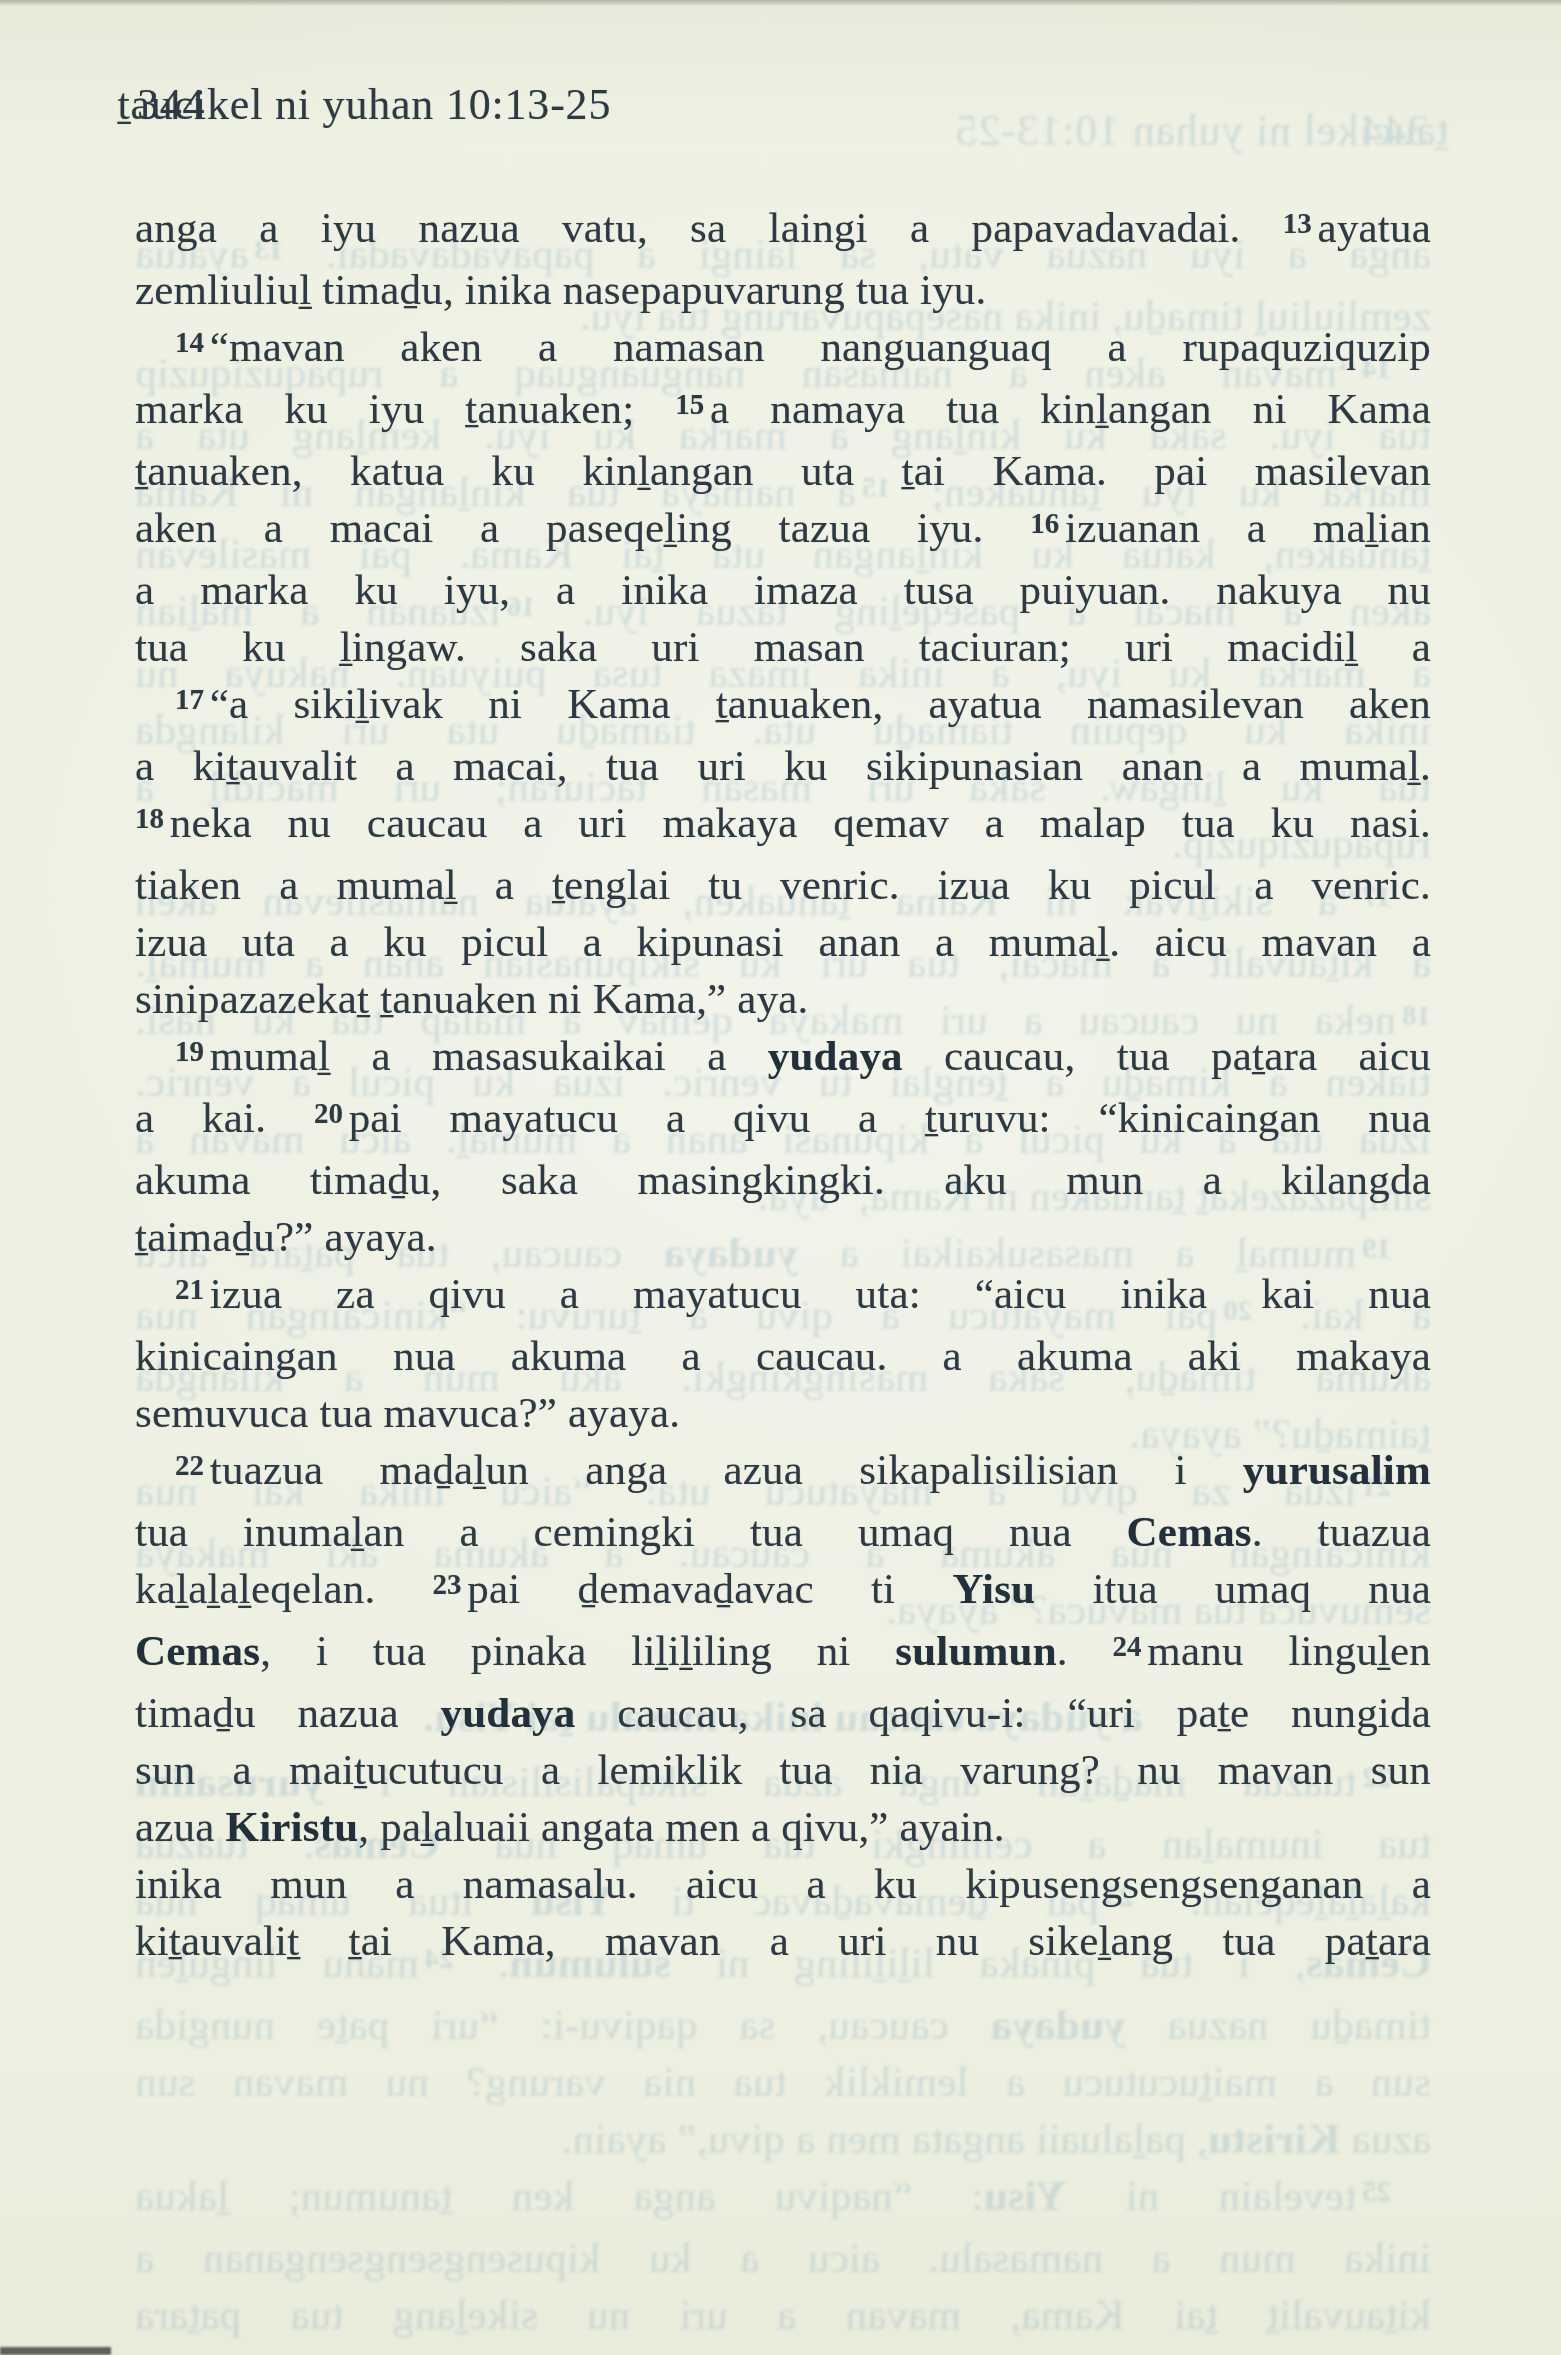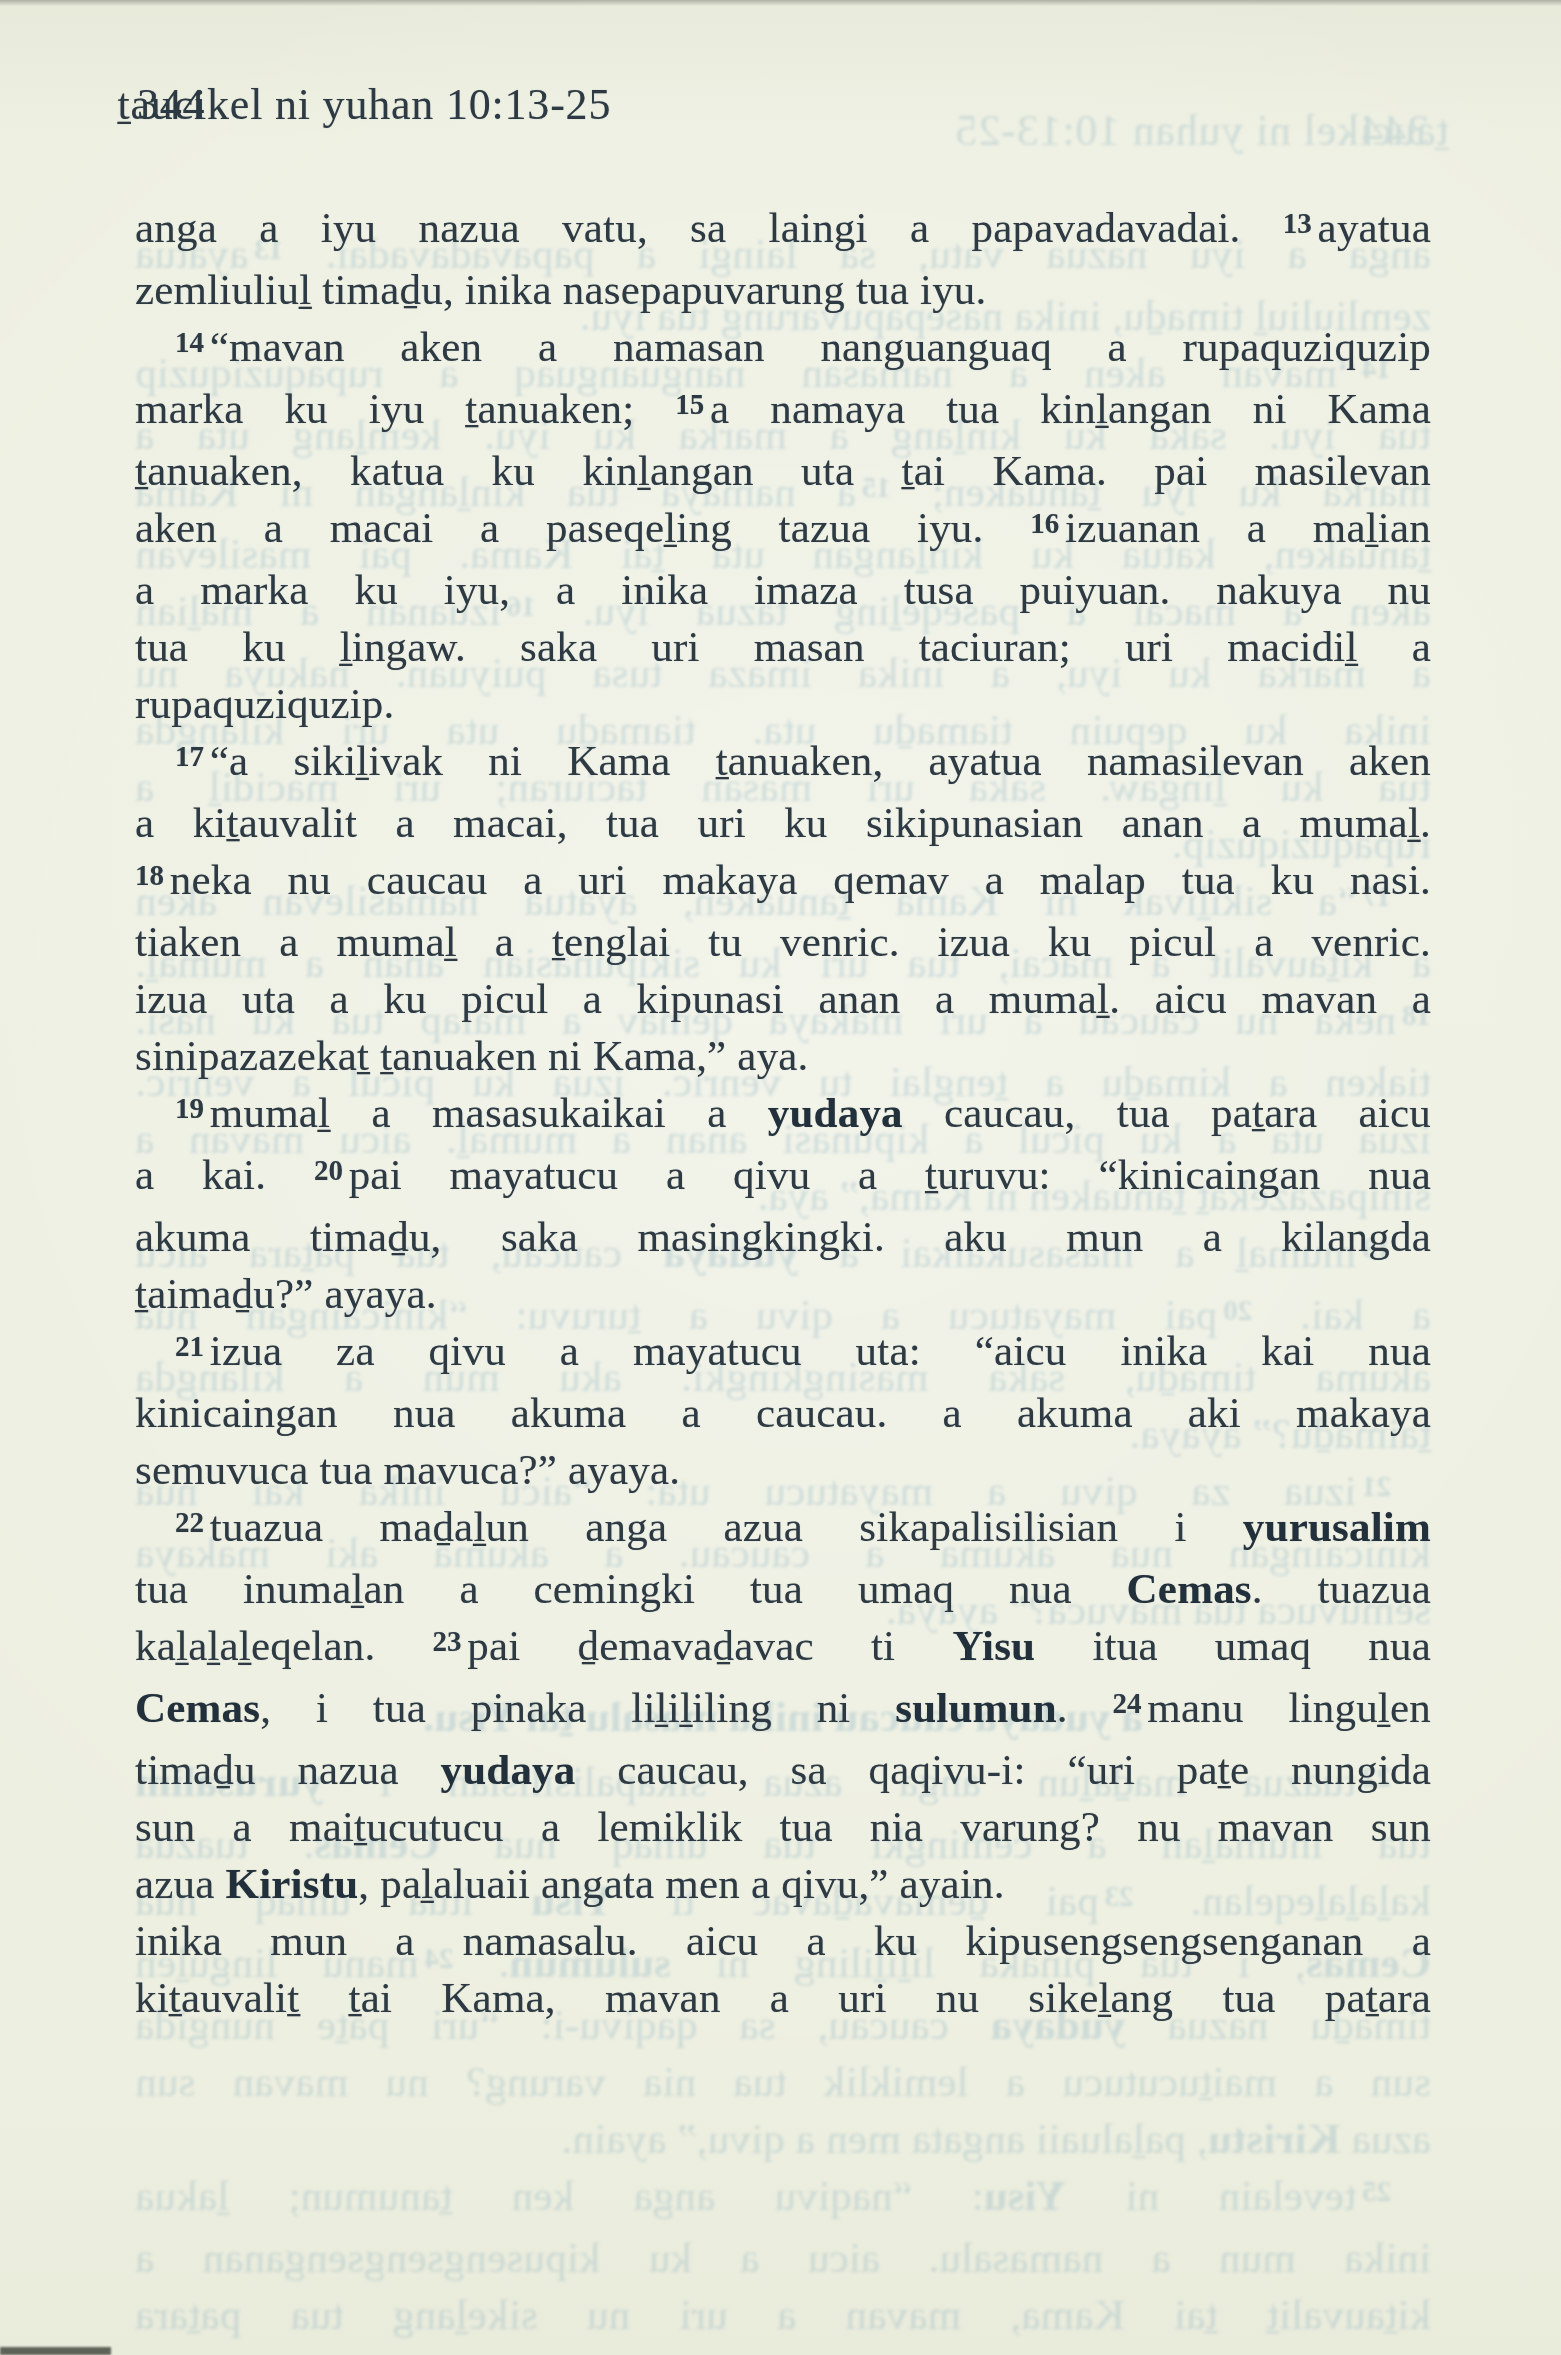--- a/index.html
+++ b/index.html
@@ -144,21 +144,20 @@
           <div class="line"><span>anga a iyu nazua vatu, sa laingi a papavadavadai. </span><span class="vnum">13</span><span>ayatua</span></div>
           <div class="line last"><span>zemliuliuḻ timaḏu, inika nasepapuvarung tua iyu.</span></div>
         </div>
         <div class="para">
           <div class="line ind"><span class="vnum">14</span><span>“mavan aken a namasan nanguanguaq a rupaquziquzip</span></div>
           <div class="line"><span>marka ku iyu ṯanuaken; </span><span class="vnum">15</span><span>a namaya tua kinḻangan ni Kama</span></div>
           <div class="line"><span>ṯanuaken, katua ku kinḻangan uta ṯai Kama. pai masilevan</span></div>
           <div class="line"><span>aken a macai a paseqeḻing tazua iyu. </span><span class="vnum">16</span><span>izuanan a maḻian</span></div>
           <div class="line"><span>a marka ku iyu, a inika imaza tusa puiyuan. nakuya nu</span></div>
           <div class="line"><span>tua ku ḻingaw. saka uri masan taciuran; uri macidiḻ a</span></div>
-          <div class="line last"><span>rupaquziquzip.</span></div>
         </div>
         <div class="para">
           <div class="line ind"><span class="vnum">17</span><span>“a sikiḻivak ni Kama ṯanuaken, ayatua namasilevan aken</span></div>
           <div class="line"><span>a kiṯauvalit a macai, tua uri ku sikipunasian anan a mumaḻ.</span></div>
           <div class="line"><span class="vnum">18</span><span>neka nu caucau a uri makaya qemav a malap tua ku nasi.</span></div>
           <div class="line"><span>tiaken a mumaḻ a ṯenglai tu venric. izua ku picul a venric.</span></div>
           <div class="line"><span>izua uta a ku picul a kipunasi anan a mumaḻ. aicu mavan a</span></div>
           <div class="line last"><span>sinipazazekaṯ ṯanuaken ni Kama,” aya.</span></div>
         </div>
         <div class="para">

